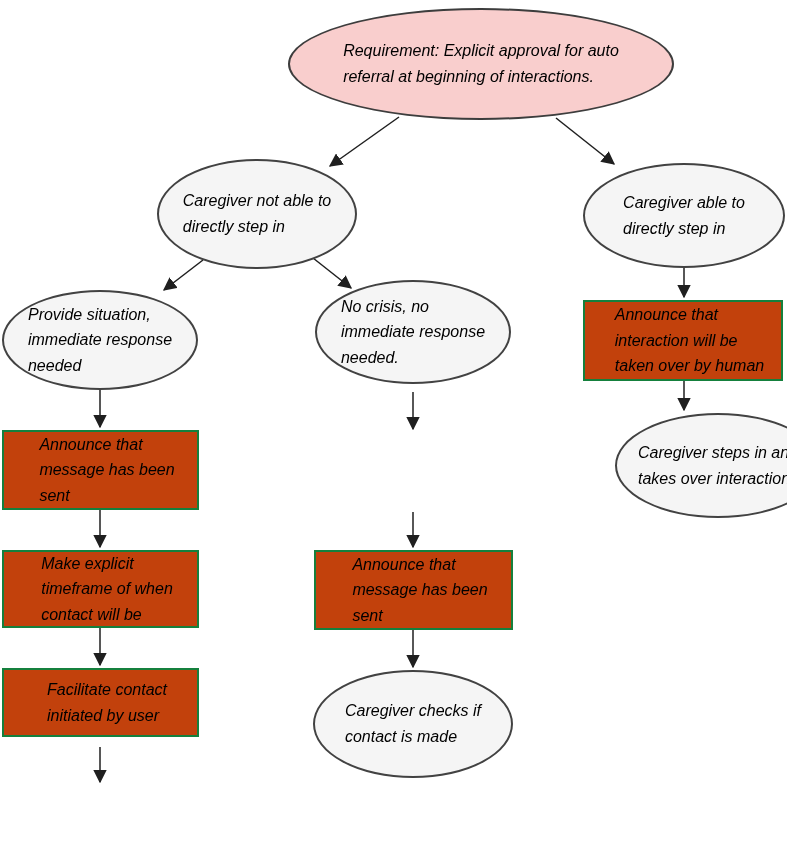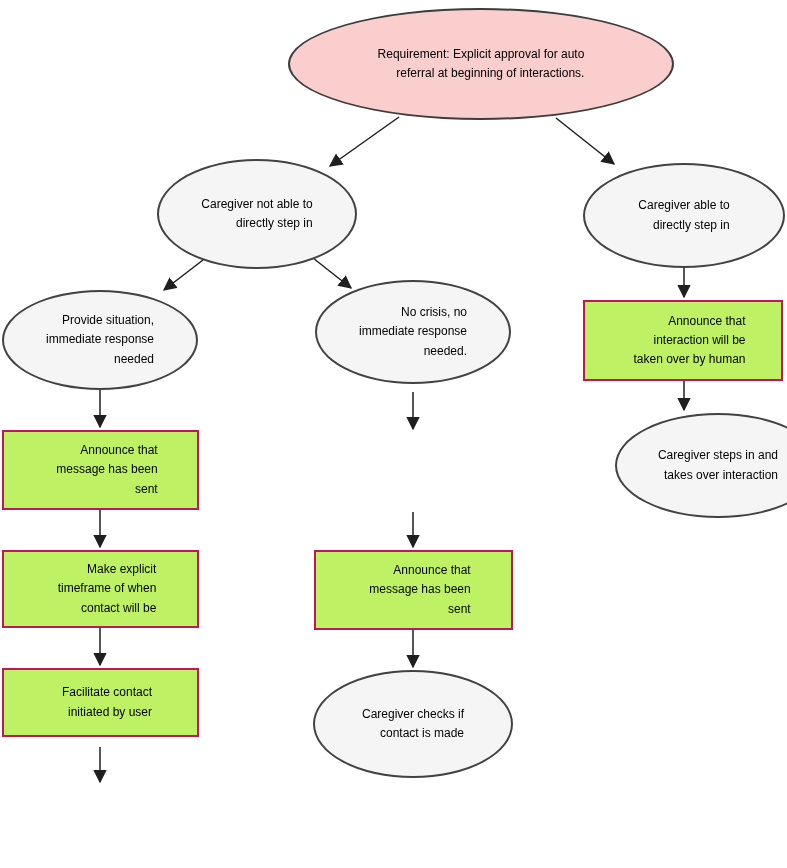--- a/index.html
+++ b/index.html
@@ -15,36 +15,37 @@
     position: absolute;
     left: 0; top: 0;
     width: 787px; height: 868px;
     pointer-events: none;
   }
   .node {
     position: absolute;
     display: flex;
     align-items: center;
     justify-content: center;
-    text-align: right;
-    font-size: 12px;
+    text-align: left;
+    font-size: 16px;
     line-height: 1.6;
     color: #000000;
     white-space: pre-line;
     box-sizing: border-box;
     padding: 2px 4px;
+    font-style: italic;
   }
   .ellipse {
     border-radius: 50%;
     background: #F5F5F5;
     border: 2px solid #424242;
   }
   .rect {
-    background: #bef264;
-    border: 2px solid #be185d;
+    background: #c2410c;
+    border: 2px solid #15803d;
     padding-left: 17px;
   }
   .pink {
     background: #F9CECD;
     border: 2px solid #3d3d3d;
   }
   line.edge { stroke: #1f1f1f; stroke-width: 1.5; }
 </style>
 </head>
 <body>

